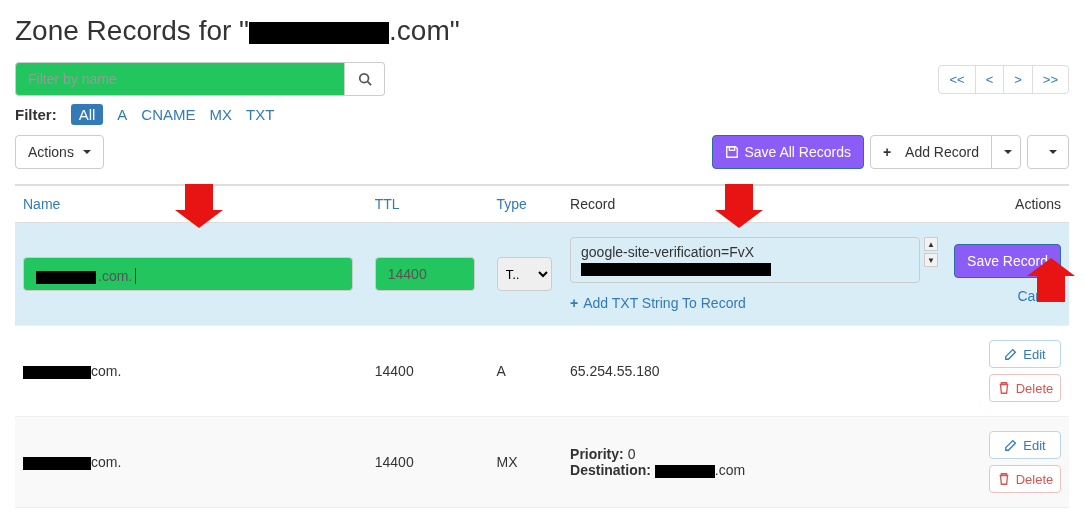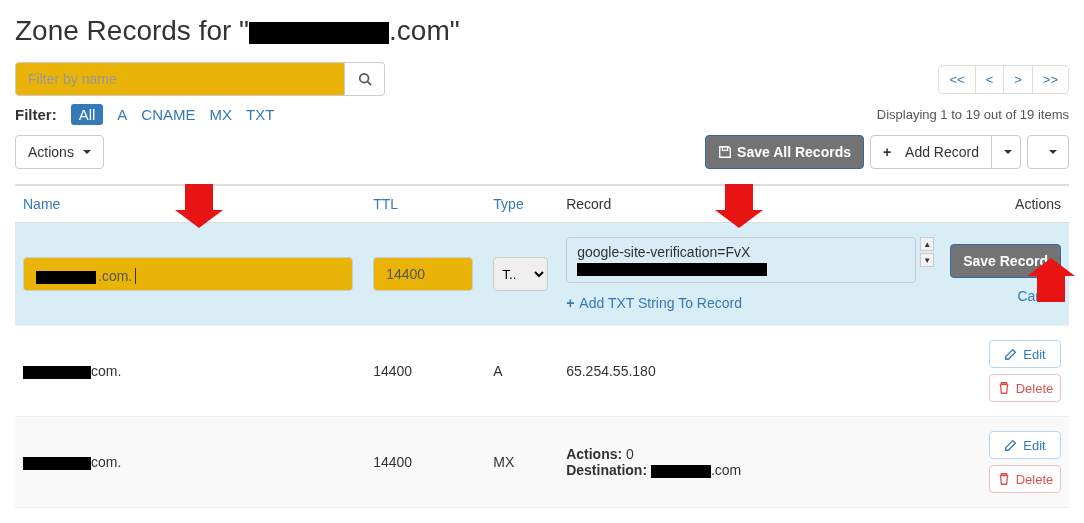--- a/index.html
+++ b/index.html
@@ -33,21 +33,21 @@
   .input-group {
     display: flex;
   }
   .form-control {
     height: 34px;
     padding: 6px 12px;
     border: 1px solid #ccc;
     border-radius: 4px;
     font-size: 14px;
     color: #555;
-    background: #eab308;
+    background: #22c55e;
   }
   .form-control::placeholder { color: #999; }
   .search-input {
     width: 330px;
     border-top-right-radius: 0;
     border-bottom-right-radius: 0;
   }
   .btn {
     display: inline-flex;
     align-items: center;
@@ -58,24 +58,23 @@
     font-size: 14px;
     border: 1px solid #ccc;
     border-radius: 4px;
     background: #fff;
     color: #333;
     cursor: pointer;
     white-space: nowrap;
   }
   .btn-default { background: #fff; }
   .btn-primary {
-    background: #737373;
+    background: #8b5cf6;
     border-color: #2e6da4;
     color: #fff;
-    font-weight: bold;
   }
   .btn-sm {
     height: 28px;
     padding: 3px 4px;
     font-size: 13px;
   }
   .btn-search {
     border-top-left-radius: 0;
     border-bottom-left-radius: 0;
     border-left: none;
@@ -327,21 +326,20 @@
 
 <div class="filter-row">
   <div class="filters">
     <span class="lbl">Filter:</span>
     <span class="flt active">All</span>
     <span class="flt">A</span>
     <span class="flt">CNAME</span>
     <span class="flt">MX</span>
     <span class="flt">TXT</span>
   </div>
-  <div class="display-text">Displaying 1 to 19 out of 19 items</div>
 </div>
 
 <div class="actions-bar">
   <button class="btn btn-default">
     <span>Actions</span>
       <span class="caret"></span>
   </button>
   <div class="right-toolbar">
     <button class="btn btn-primary">
       <svg class="icon" viewBox="0 0 16 16">
@@ -448,21 +446,21 @@
       </td>
     </tr>
 
     <tr style="background:#f9f9f9">
       <td>
         <span class="redact-inline" style="width:68px"></span><span>com.</span>
       </td>
       <td>14400</td>
       <td>MX</td>
       <td>
-        <span class="rec-label">Actions:</span> <span>0</span><br>
+        <span class="rec-label">Priority:</span> <span>0</span><br>
         <span class="rec-label">Destination:</span> <span class="redact-inline" style="width:60px"></span><span>.com</span>
       </td>
       <td class="actions-cell">
         <div class="row-actions">
           <button class="btn btn-sm btn-edit">
             <svg class="icon" viewBox="0 0 16 16">
                 <path d="M2 11l8-8 3 3-8 8H2v-3z" fill="none" stroke="#337ab7" stroke-width="1.5"></path>
               </svg>
             <span>Edit</span>
           </button>

